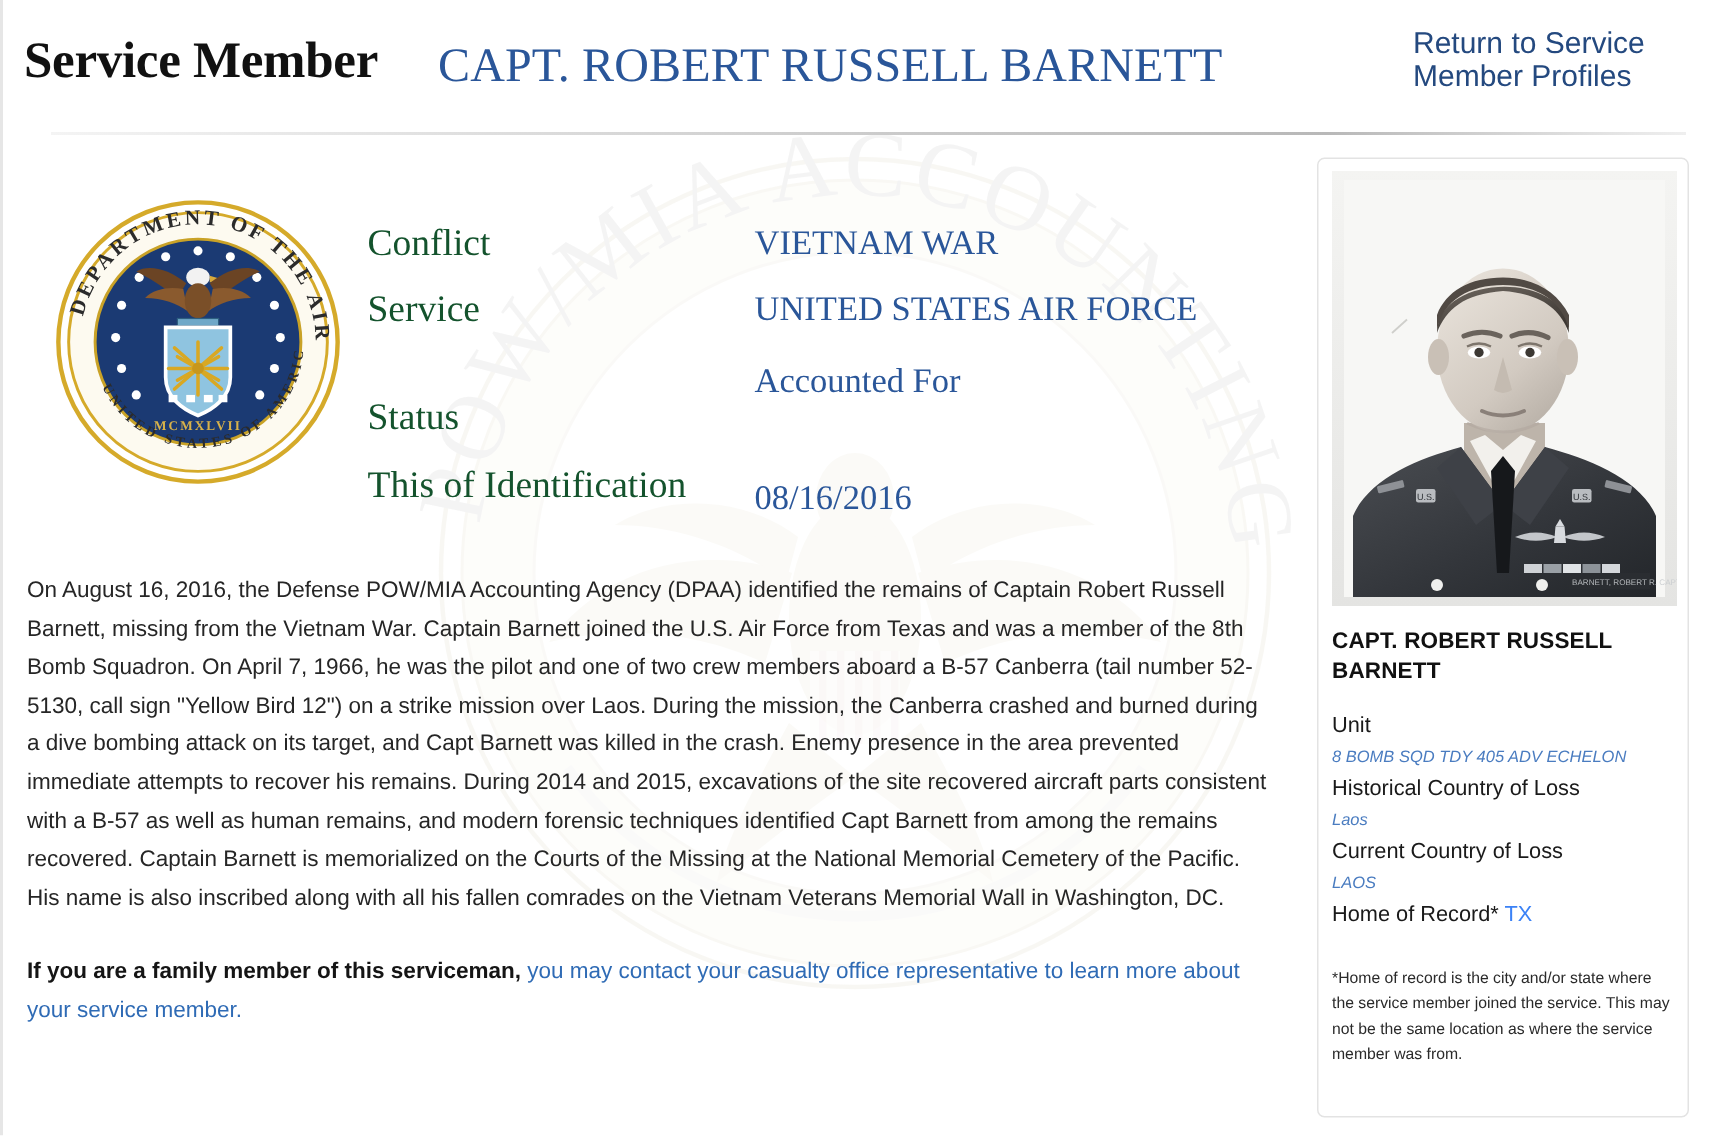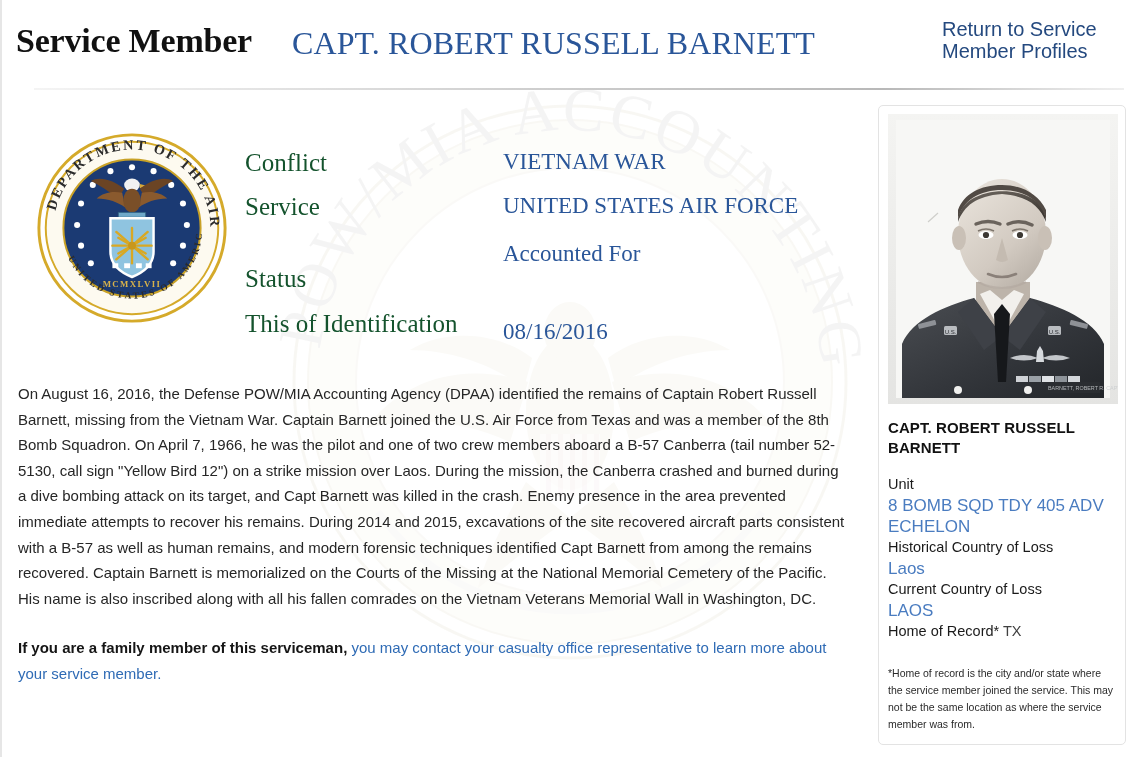--- a/index.html
+++ b/index.html
@@ -189,32 +189,33 @@
     color: #111111;
     letter-spacing: 0.1px;
   }
   .field-block { margin-top: 16px; }
   .field-label {
     font-size: 14.5px;
     line-height: 21px;
     color: #1a1a1a;
   }
   .field-value {
-    font-size: 17px;
+    font-size: 11px;
     line-height: 21px;
     color: #4a7cc0;
     cursor: pointer;
+    font-style: italic;
   }
   .field-inline {
     font-size: 14.5px;
     line-height: 21px;
     color: #1a1a1a;
   }
   .field-inline .v {
-    color: #404040;
+    color: #3b82f6;
     cursor: pointer;
   }
   .footnote {
     margin-top: 23px;
     font-size: 10.5px;
     line-height: 17px;
     color: #2a2a2a;
   }
 </style>
 </head>

